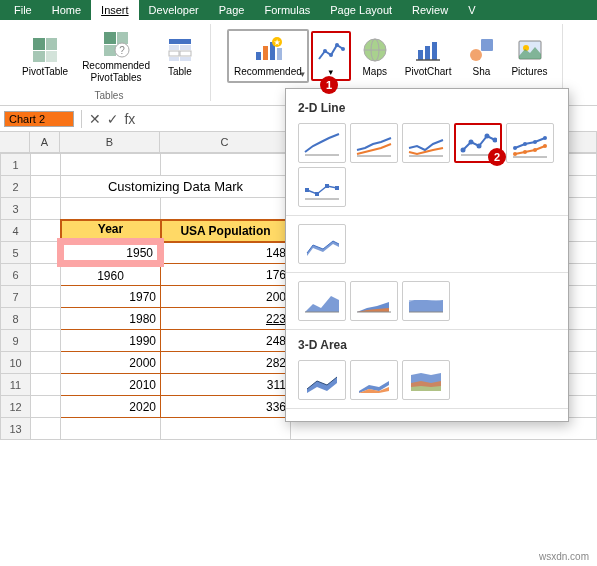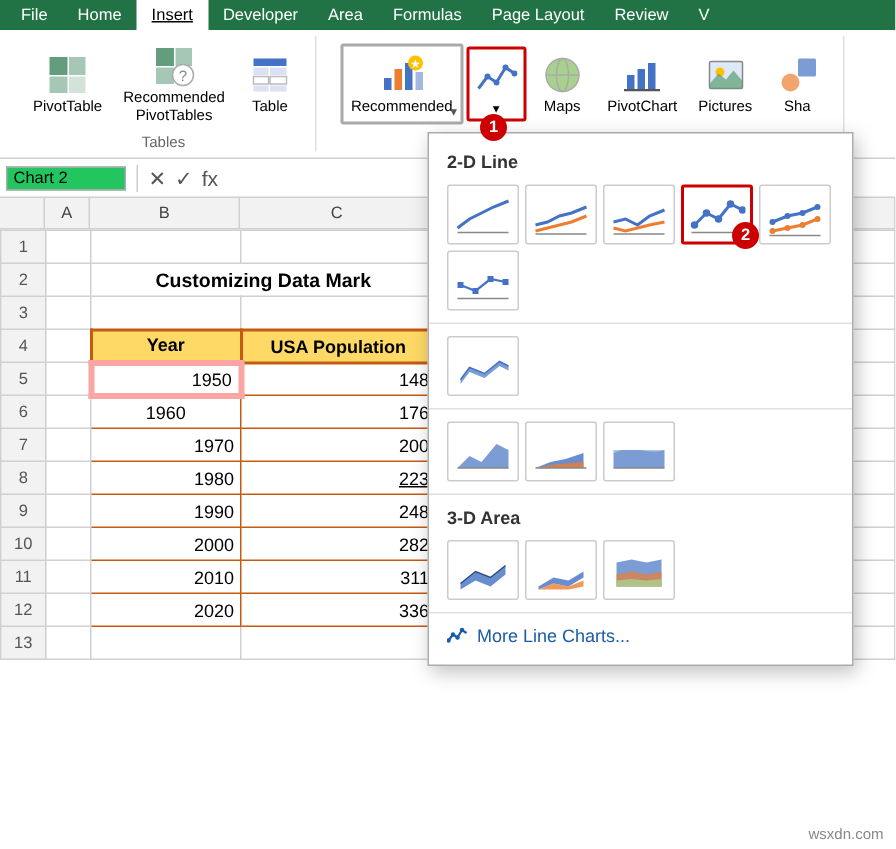--- a/index.html
+++ b/index.html
@@ -17,37 +17,37 @@
     .ribbon-group-label { font-size: 10px; color: #666; margin-top: auto; padding-top: 2px; }
 
     .ribbon-btn { display: flex; flex-direction: column; align-items: center; cursor: pointer; padding: 3px 5px; border: 1px solid transparent; border-radius: 2px; min-width: 38px; }
     .ribbon-btn .icon-box { width: 32px; height: 32px; display: flex; align-items: center; justify-content: center; }
     .ribbon-btn span { font-size: 10px; text-align: center; line-height: 1.2; }
 
     .ribbon-group-items { display: flex; flex-direction: row; gap: 2px; flex: 1; align-items: center; }
 
     
     .formula-bar { display: flex; align-items: center; border-bottom: 1px solid #d0d0d0; padding: 2px 4px; gap: 4px; height: 26px; }
-    .name-box { border: 1px solid #aaa; padding: 1px 4px; width: 80px; font-size: 11px; background: #22c55e; }
+    .name-box { border: 1px solid #aaa; padding: 1px 4px; width: 70px; font-size: 11px; background: #f97316; }
     .fb-separator { width: 1px; height: 18px; background: #ccc; margin: 0 3px; }
     .fb-icons { display: flex; gap: 6px; color: #555; font-size: 14px; }
     .formula-input { flex: 1; border: none; font-size: 12px; outline: none; }
 
     
     .sheet { position: relative; }
     .col-headers { display: flex; border-bottom: 1px solid #d0d0d0; }
     .row-header-cell { width: 30px; background: #f2f2f2; border-right: 1px solid #d0d0d0; height: 20px; }
     .col-header-cell { height: 20px; background: #f2f2f2; border-right: 1px solid #d0d0d0; display: flex; align-items: center; justify-content: center; font-size: 11px; color: #444; }
 
     table.spreadsheet { border-collapse: collapse; width: 100%; }
     table.spreadsheet td { border: 1px solid #d0d0d0; height: 22px; font-size: 12px; padding: 0 4px; }
     table.spreadsheet .row-num { background: #f2f2f2; text-align: center; width: 30px; color: #555; font-size: 11px; }
     table.spreadsheet .data-cell { text-align: right; }
     table.spreadsheet .header-cell { background: #ffd966; text-align: center; font-weight: bold; border: 2px solid #c55a11; }
-    table.spreadsheet .title-cell { text-align: center; font-weight: bold; font-size: 13px; }
+    table.spreadsheet .title-cell { text-align: center; font-weight: normal; font-size: 13px; }
     .col-a { width: 30px; }
     .col-b { width: 100px; }
     .col-c { width: 130px; }
 
     
     .dropdown-popup {
       position: absolute;
       top: 88px;
       left: 285px;
       width: 284px;
@@ -118,21 +118,21 @@
   </style>
 </head>
 <body>
 
 <div class="ribbon">
   <div class="ribbon-tabs">
     <div class="ribbon-tab">File</div>
     <div class="ribbon-tab">Home</div>
     <div class="ribbon-tab active underline">Insert</div>
     <div class="ribbon-tab">Developer</div>
-    <div class="ribbon-tab">Area</div>
+    <div class="ribbon-tab">Page</div>
     <div class="ribbon-tab">Formulas</div>
     <div class="ribbon-tab">Page Layout</div>
     <div class="ribbon-tab">Review</div>
     <div class="ribbon-tab">V</div>
   </div>
 
   <div class="ribbon-content">
 
     <div class="ribbon-group">
       <div class="ribbon-group-items">
@@ -231,36 +231,36 @@
               <rect x="18" y="6" width="5" height="18" fill="#4472c4"></rect>
               <line x1="2" y1="24" x2="26" y2="24" stroke="#555" stroke-width="1.5"></line>
             </svg>
           </div>
           <span>PivotChart</span>
         </div>
 
         <div class="ribbon-btn">
           <div class="icon-box">
             <svg width="28" height="28" viewBox="0 0 28 28">
+              <rect x="14" y="3" width="12" height="12" rx="1" fill="#4472c4" opacity="0.7"></rect>
+              <circle cx="9" cy="19" r="6" fill="#ed7d31" opacity="0.7"></circle>
+            </svg>
+          </div>
+          <span>Sha</span>
+        </div>
+
+        <div class="ribbon-btn">
+          <div class="icon-box">
+            <svg width="28" height="28" viewBox="0 0 28 28">
               <rect x="3" y="5" width="22" height="18" rx="1" fill="#dde8f8" stroke="#888"></rect>
               <circle cx="10" cy="12" r="3" fill="#ffc000"></circle>
               <polyline points="3,20 9,13 14,17 19,11 25,18 25,23 3,23" fill="#5a9e6f" opacity="0.7"></polyline>
             </svg>
           </div>
           <span>Pictures</span>
-        </div>
-
-        <div class="ribbon-btn">
-          <div class="icon-box">
-            <svg width="28" height="28" viewBox="0 0 28 28">
-              <rect x="14" y="3" width="12" height="12" rx="1" fill="#4472c4" opacity="0.7"></rect>
-              <circle cx="9" cy="19" r="6" fill="#ed7d31" opacity="0.7"></circle>
-            </svg>
-          </div>
-          <span>Sha</span>
         </div>
       </div>
       <div class="ribbon-group-label">Charts</div>
     </div>
   </div>
 </div>
 
 <div class="formula-bar">
   <input class="name-box" value="Chart 2" readonly="" style="">
   <div class="fb-separator"></div>
@@ -312,21 +312,21 @@
       <td class="row-num">4</td>
       <td class="col-a"></td>
       <td class="header-cell col-b">Year</td>
       <td class="header-cell col-c">USA Population</td>
       <td></td>
     </tr>
 
     <tr>
       <td class="row-num">5</td>
       <td class="col-a"></td>
-      <td class="data-cell col-b" style="border:4px solid #fca5a5;">1950</td>
+      <td class="data-cell col-b" style="border:7px solid #fca5a5;">1950</td>
       <td class="data-cell col-c" style="border:1px solid #c55a11;margin-top:40px;">148</td>
       <td></td>
     </tr>
     <tr>
       <td class="row-num">6</td>
       <td class="col-a"></td>
       <td class="data-cell col-b" style="border:1px solid #c55a11;text-align:center;">1960</td>
       <td class="data-cell col-c" style="border:1px solid #c55a11;">176</td>
       <td></td>
     </tr>
@@ -510,30 +510,20 @@
       <svg class="chart-svg" viewBox="0 0 38 30">
         <path d="M4,10 L14,8 L24,10 L34,8 L34,26 L24,26 L14,26 L4,26 Z" fill="#4472c4" opacity="0.7"></path>
         <path d="M4,18 L14,16 L24,18 L34,16 L34,26 L24,26 L14,26 L4,26 Z" fill="#ed7d31" opacity="0.7"></path>
         <path d="M4,22 L14,21 L24,22 L34,21 L34,26 L24,26 L14,26 L4,26 Z" fill="#a9d18e" opacity="0.8"></path>
       </svg>
     </div>
   </div>
 
   <div class="dropdown-divider"></div>
 
-  <div class="more-link">
-    <svg width="14" height="14" viewBox="0 0 14 14">
-      <polyline points="1,10 4,6 7,8 10,3 13,5" fill="none" stroke="#1a5ca8" stroke-width="1.5"></polyline>
-      <circle cx="1" cy="10" r="1.5" fill="#1a5ca8"></circle>
-      <circle cx="4" cy="6" r="1.5" fill="#1a5ca8"></circle>
-      <circle cx="7" cy="8" r="1.5" fill="#1a5ca8"></circle>
-      <circle cx="10" cy="3" r="1.5" fill="#1a5ca8"></circle>
-    </svg>
-    <span>More Line Charts...</span>
-  </div>
 </div>
 
 <div class="number-badge" style="left:320px; top:76px;">
   <span>1</span>
 </div>
 
 <div class="number-badge" style="left:488px; top:148px;">
   <span>2</span>
 </div>
 

